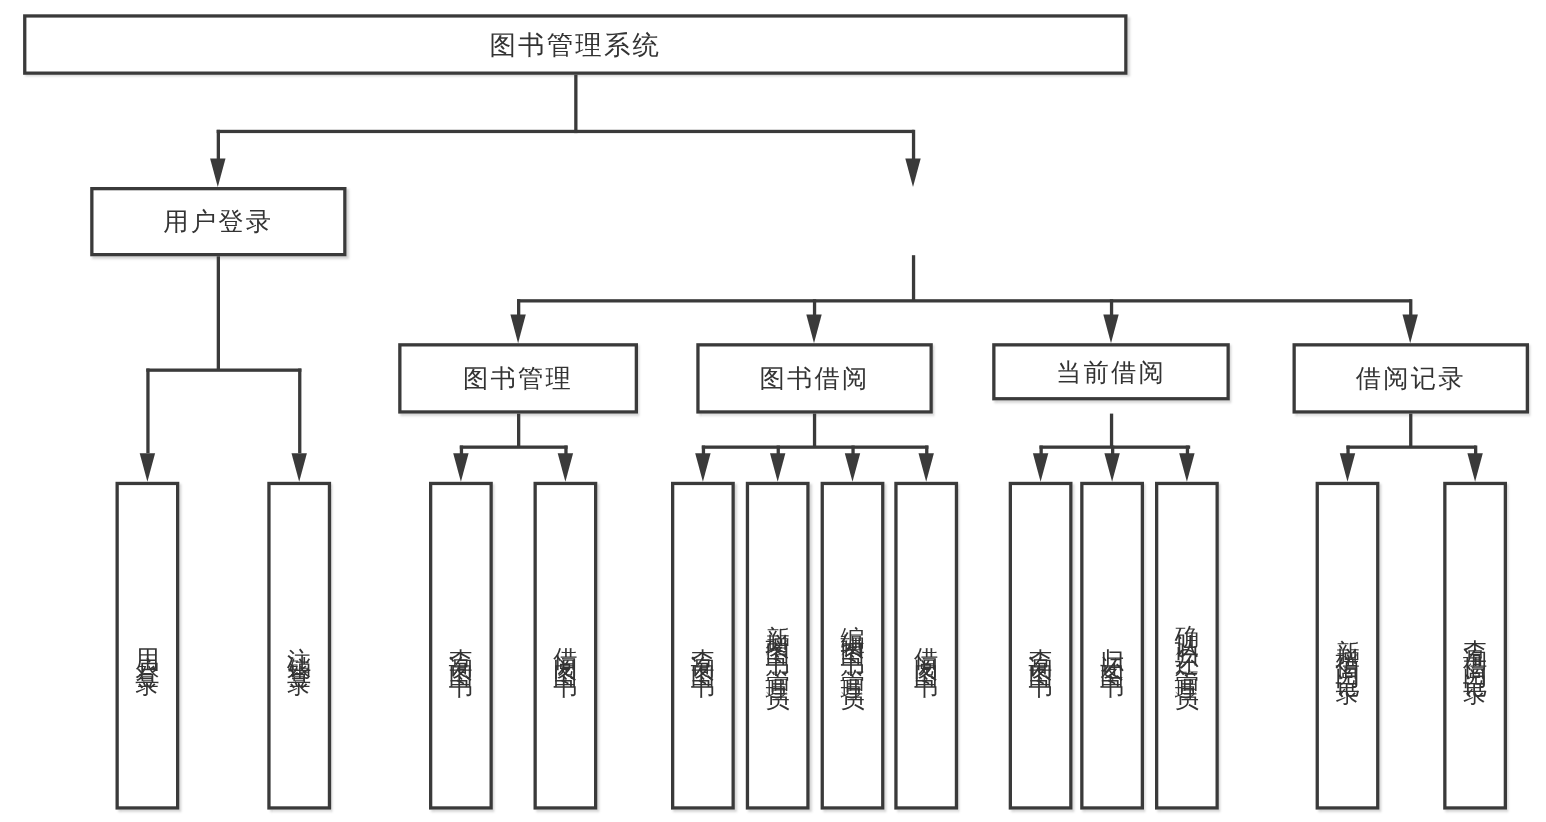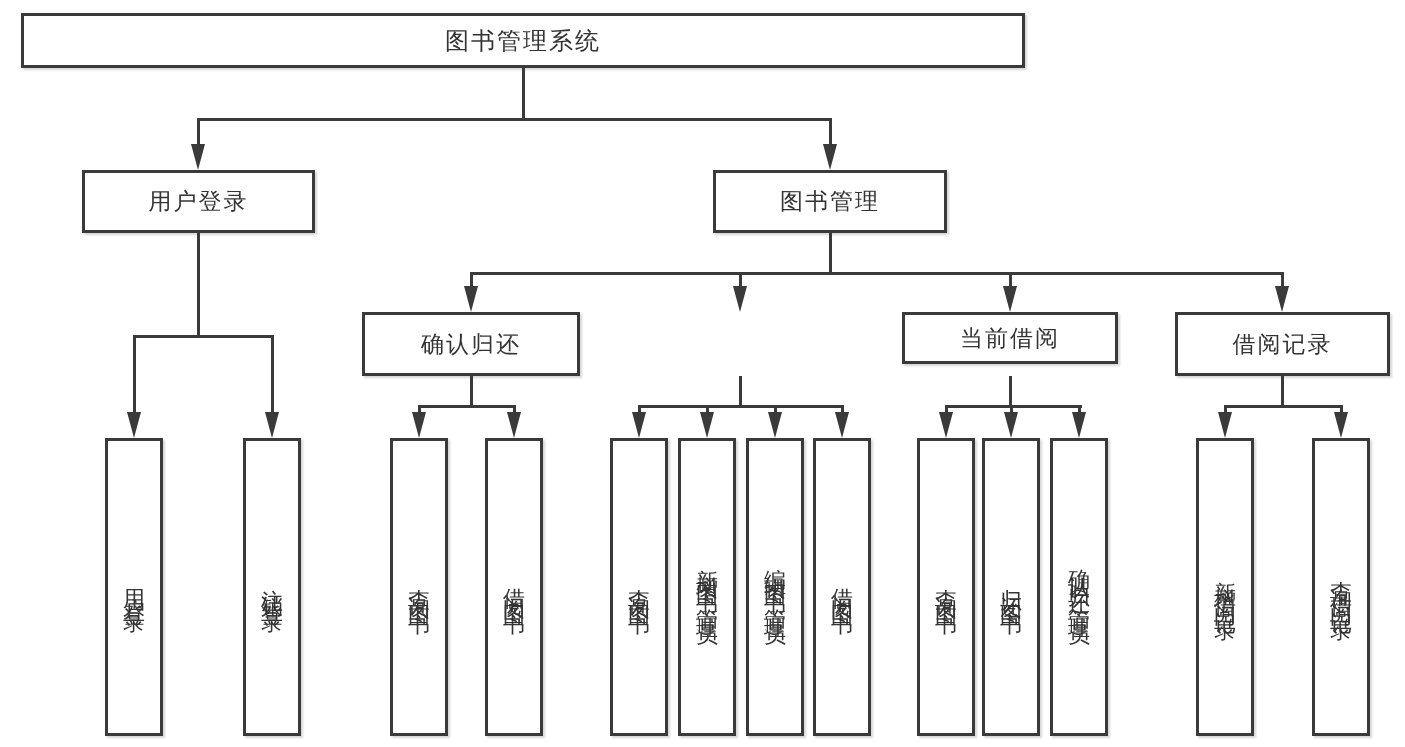--- a/index.html
+++ b/index.html
@@ -40,28 +40,28 @@
 <div id="canvas">
 
   <div class="box rootbox" style="left:21px;top:13px;width:1004px;height:55px;">
     <span>图书管理系统</span>
   </div>
 
   <div class="box hbox" style="left:82px;top:170px;width:233px;height:63px;">
     <span>用户登录</span>
   </div>
 
-  <div class="box hbox" style="left:713px;top:170px;width:234px;height:63px;">
+
+  <div class="box hbox" style="left:362px;top:312px;width:218px;height:64px;">
     <span>图书管理</span>
   </div>
 
-  <div class="box hbox" style="left:362px;top:312px;width:218px;height:64px;">
-    <span>确认归还</span>
+  <div class="box hbox" style="left:633px;top:312px;width:215px;height:64px;">
+    <span>图书借阅</span>
   </div>
-
 
   <div class="box hbox" style="left:902px;top:312px;width:216px;height:52px;">
     <span>当前借阅</span>
   </div>
 
   <div class="box hbox" style="left:1175px;top:312px;width:215px;height:64px;">
     <span>借阅记录</span>
   </div>
 
   <div class="box vbox" style="left:105px;">

